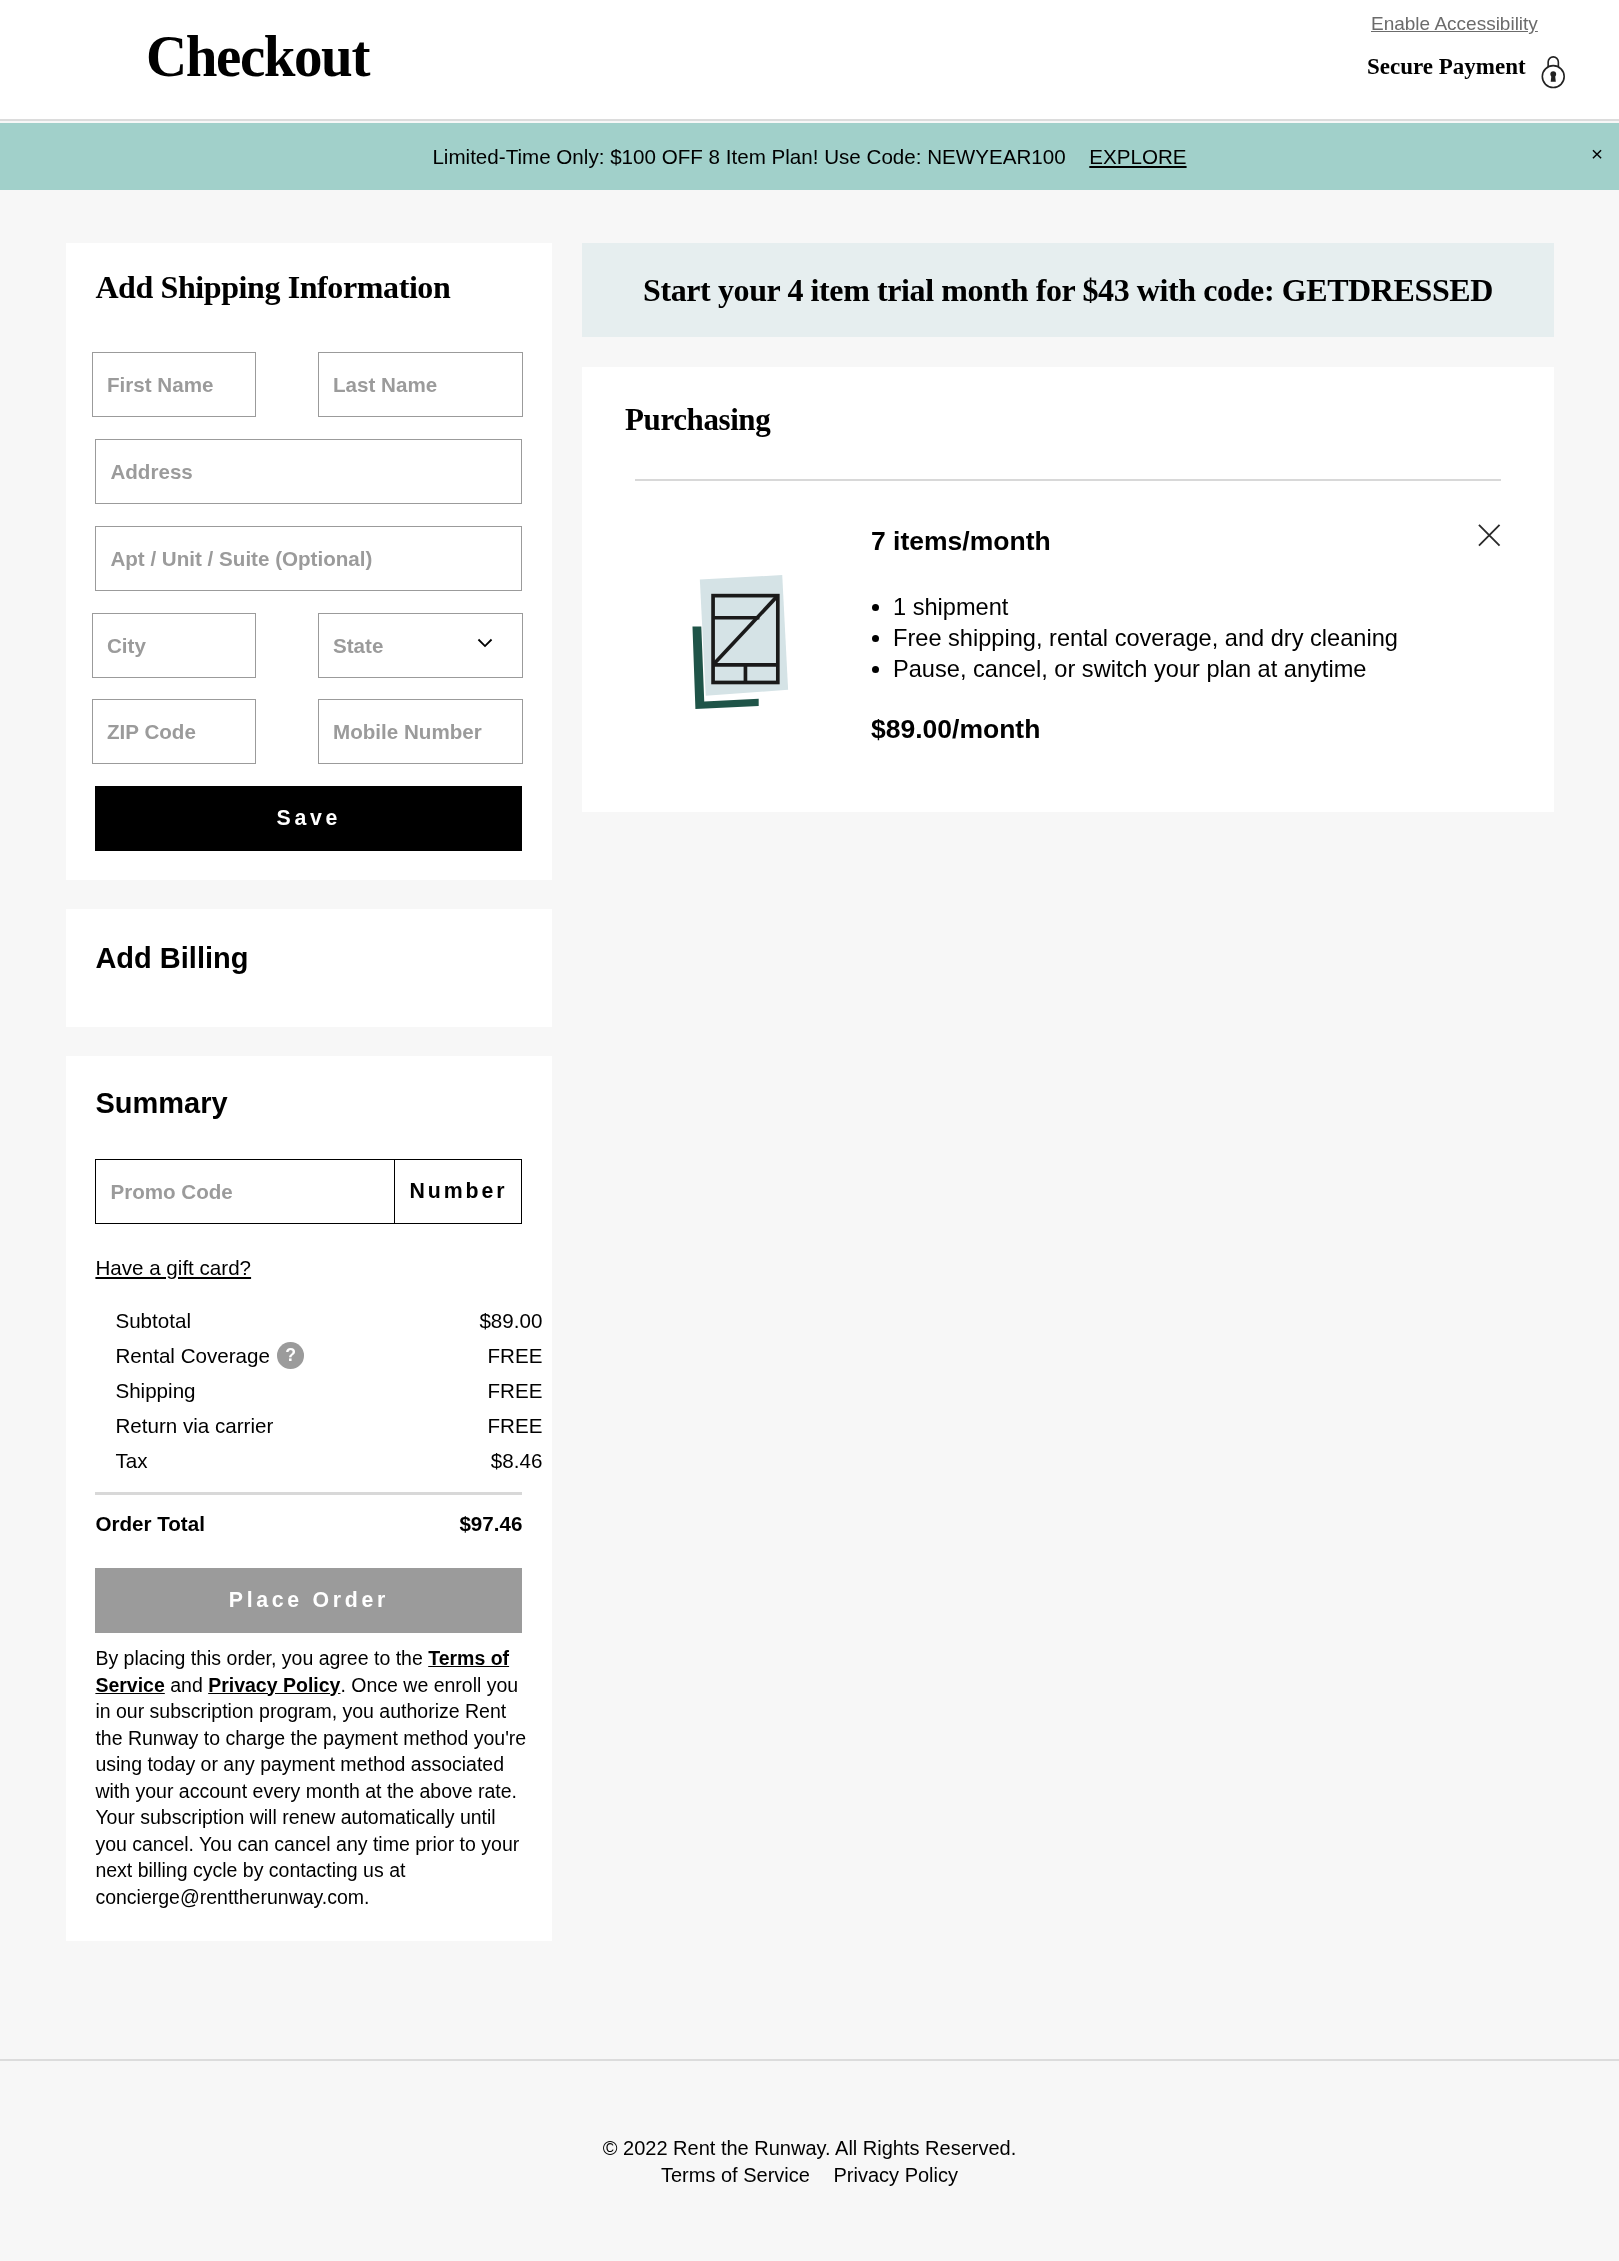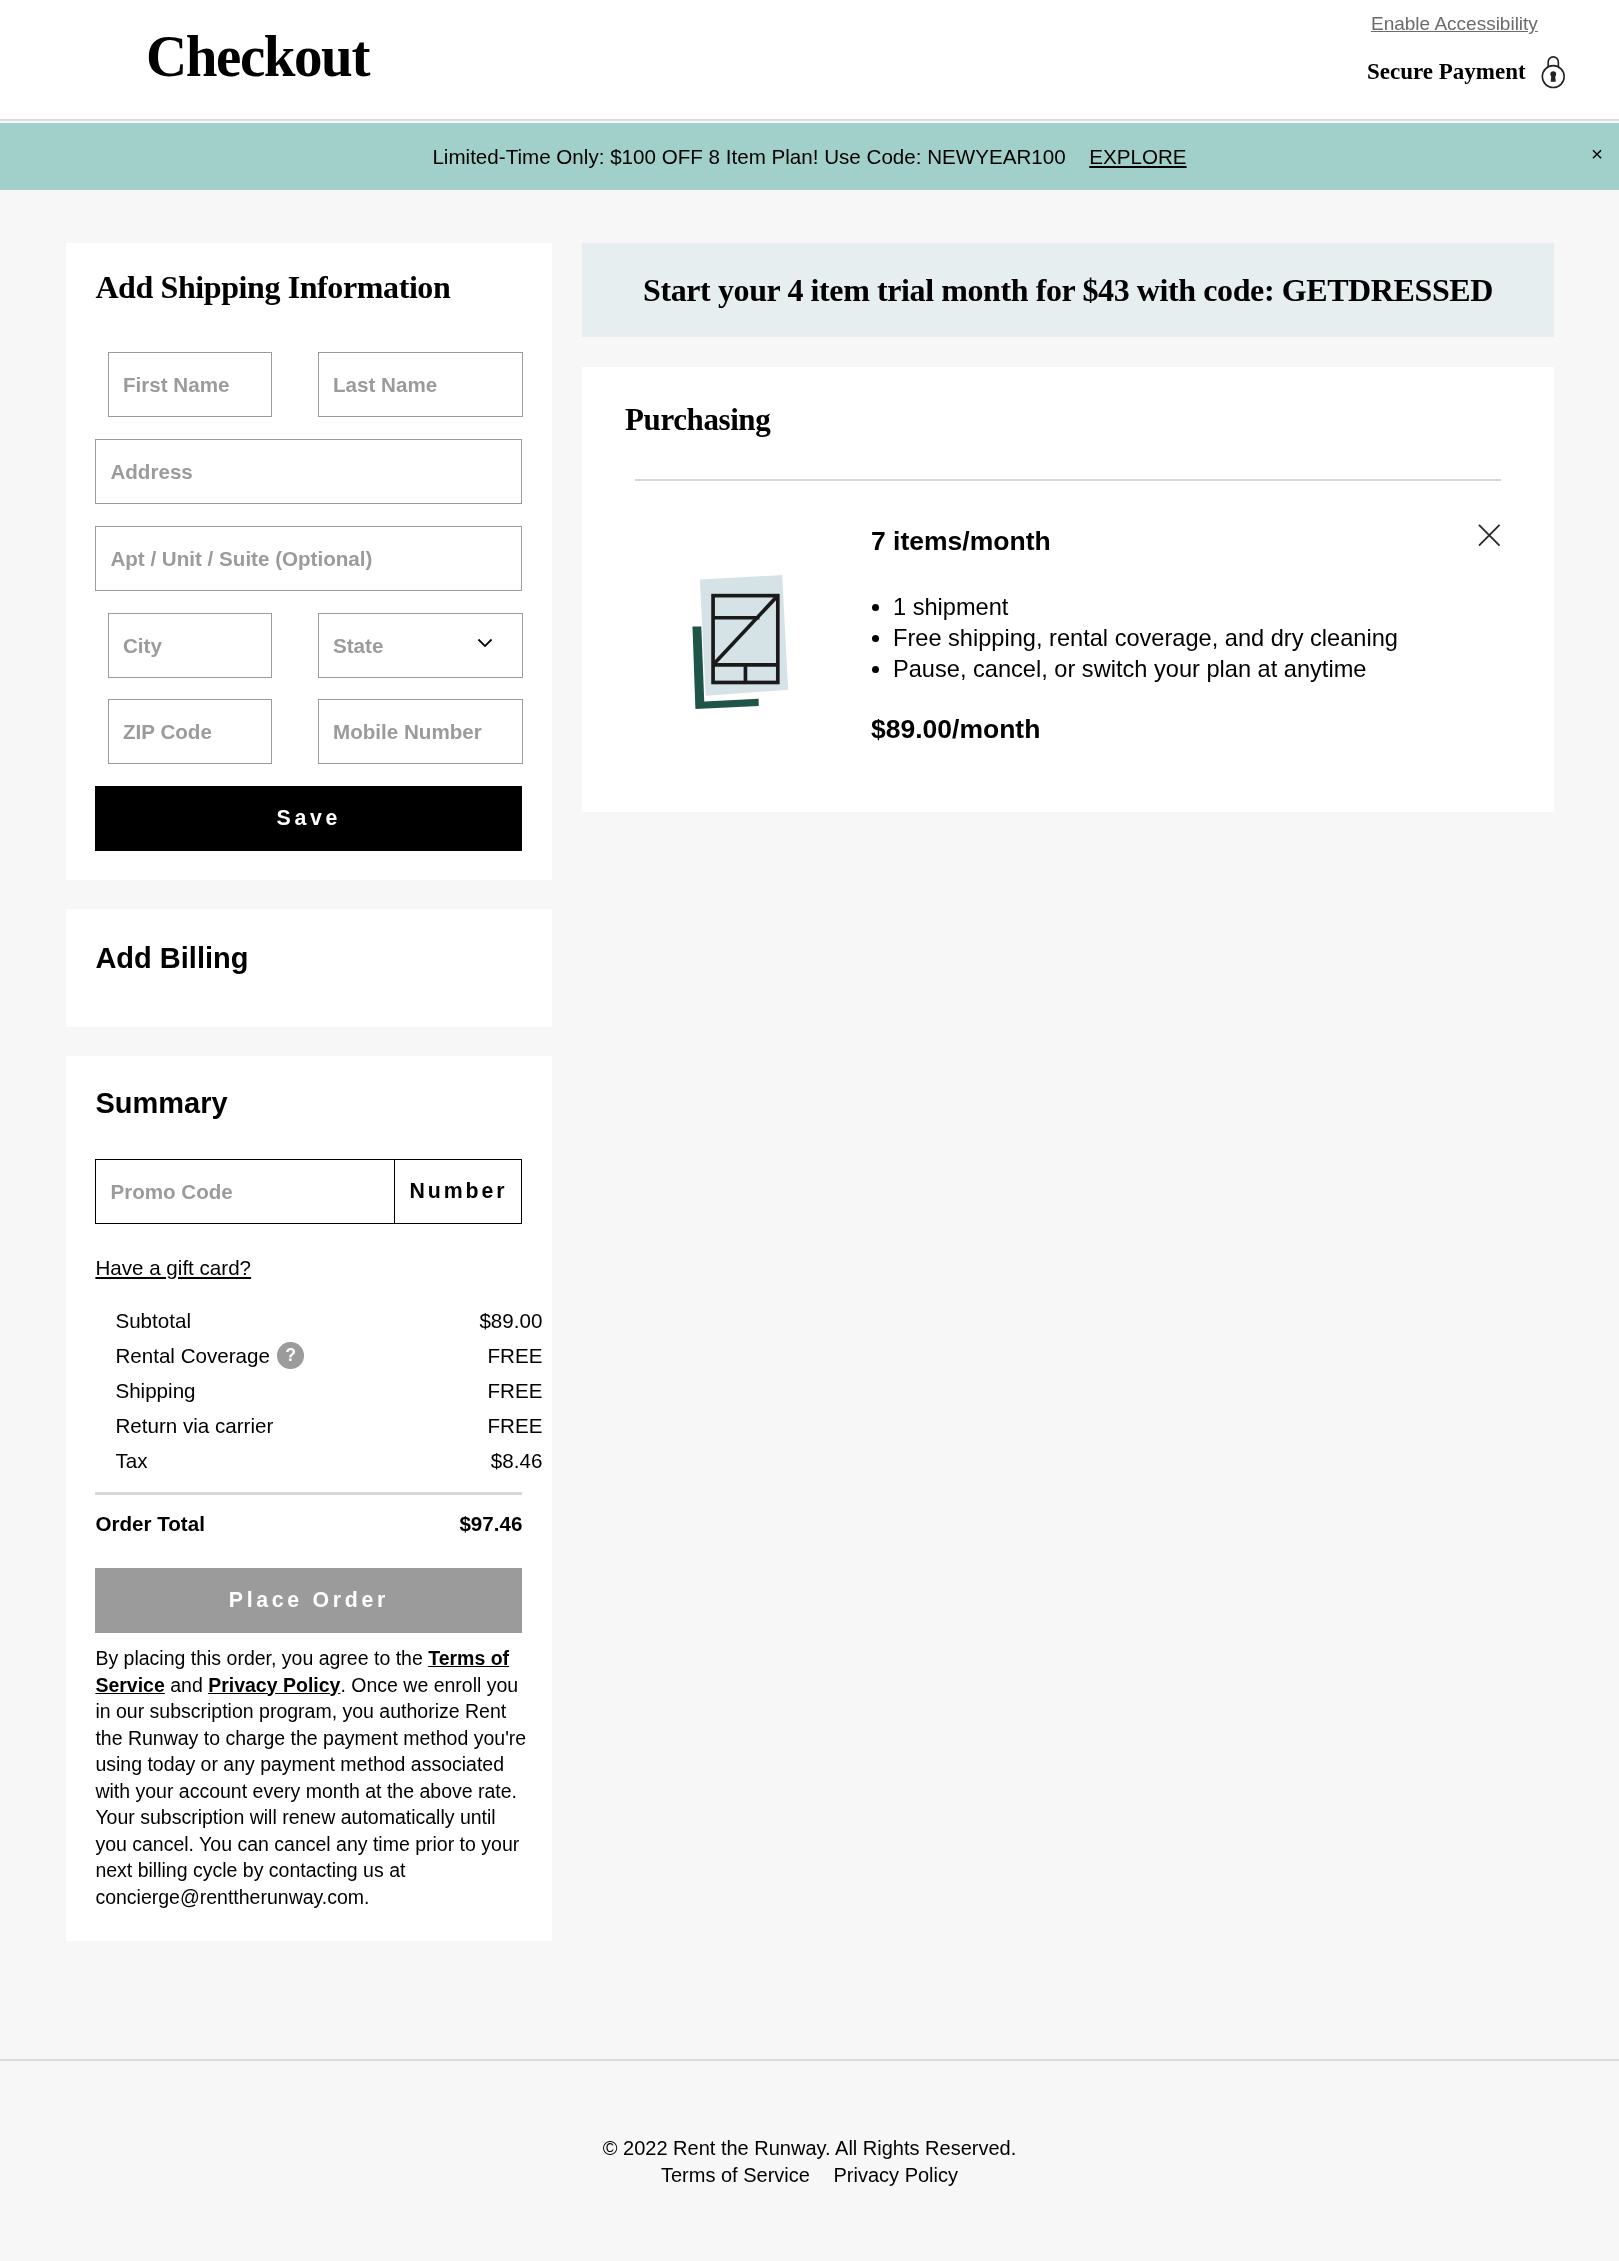--- a/index.html
+++ b/index.html
@@ -23,21 +23,21 @@
       font-size: 60px; font-weight: bold; letter-spacing: -1.5px;
       transform: scaleX(0.95); transform-origin: left;
     }
     .accessibility-link {
       position: absolute; left: 1371px; top: 13.2px;
       font-size: 19px; color: #6b6b6b; text-decoration: underline;
       cursor: pointer;
     }
     .secure-payment {
       position: absolute; left: 1367px; top: 54px;
-      display: flex; align-items: center; gap: 14.7px;
+      display: flex; gap: 14.7px;
     }
     .secure-payment-label { font-size: 23px; font-weight: bold; }
     .lock-icon { width: 26.5px; height: 35px; }
 
     
     .promo-banner {
       position: absolute; left: 0; top: 123px; width: 1619px; height: 67px;
       background: #a1d0ca;
       display: flex; align-items: center; justify-content: center;
       font-size: 20.6px;
@@ -72,21 +72,21 @@
       display: flex; align-items: center; padding-left: 14px;
       font-size: 20.6px; font-weight: bold; color: #9b9b9b;
     }
     .field input {
       border: none; outline: none; background: transparent;
       width: 100%; height: 100%;
       font-family: "Liberation Sans", "DejaVu Sans", sans-serif;
       font-size: 20.6px; font-weight: bold; color: #000;
     }
     .field input::placeholder { color: #9b9b9b; }
-    .field-half-l { left: 42px; width: 164px; }
+    .field-half-l { left: 26px; width: 164px; }
     .field-half-r { left: 252px; width: 205px; }
     .field-full { left: 29.4px; width: 427px; }
     .chevron-down-icon {
       position: absolute; right: 29.4px; top: 23.6px; width: 16px; height: 10.3px;
     }
 
     .save-button {
       position: absolute; left: 29.4px; top: 543px; width: 427px; height: 65px;
       background: #000; color: #fff; border: none;
       font-size: 21.3px; font-weight: bold; letter-spacing: 3.7px;

